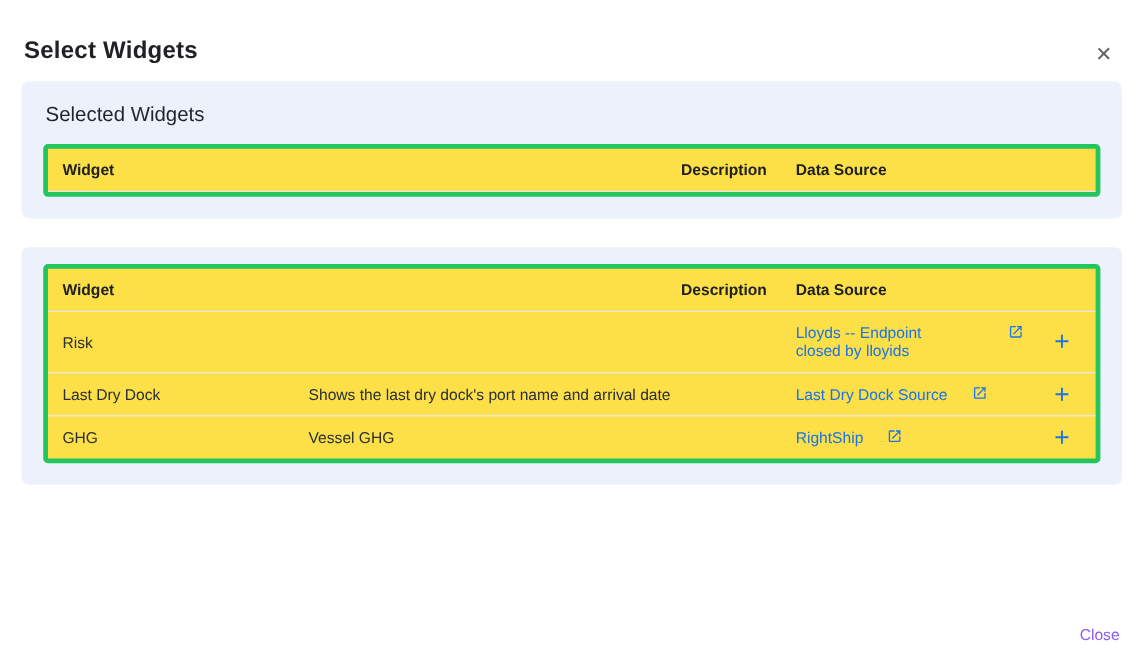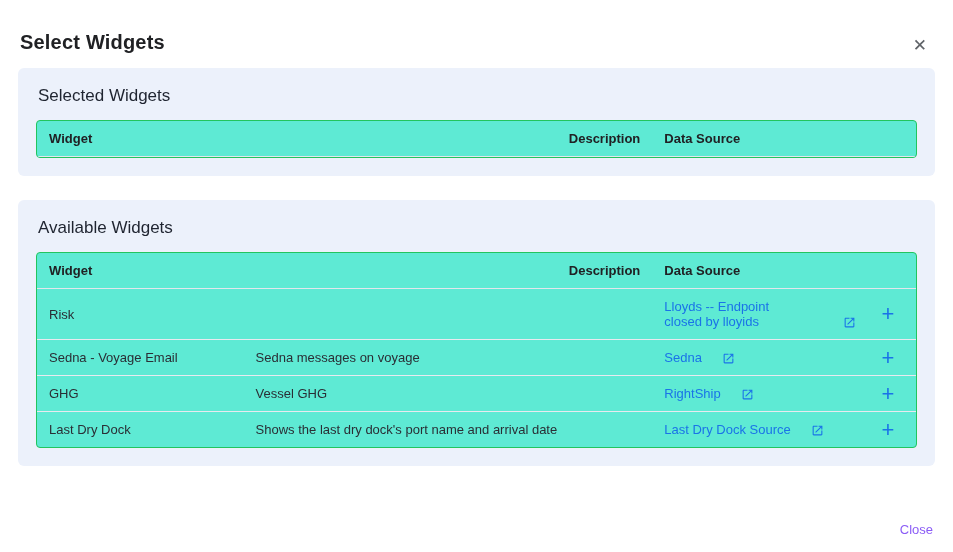--- a/index.html
+++ b/index.html
@@ -21,42 +21,42 @@
     padding: 4px 6px; margin-top: 2px;
   }
   .panel {
     background: #ecf1fb;
     border-radius: 6px;
     margin: 0 18px 24px 18px;
     padding: 14px 18px 18px 18px;
   }
   .panel-heading { font-size: 17px; font-weight: 400; color: #1f2430; margin: 4px 0 14px 2px; }
   .table-wrap {
-    background: #5eead4;
-    border: 1px solid #22c55e;
+    background: #fde047;
+    border: 4px solid #22c55e;
     border-radius: 4px;
     overflow: hidden;
   }
   table { width: 100%; border-collapse: collapse; }
   th {
     text-align: left; font-size: 13px; font-weight: 700; color: #202124;
     padding: 10px 12px; border-bottom: 1px solid #e3e6ec;
   }
   td {
     font-size: 13px; color: #2a2e35;
     padding: 10px 12px; border-bottom: 1px solid #e8eaef;
     vertical-align: middle;
     margin-top: 48px;
   }
   tbody tr:last-child td { border-bottom: none; }
   th.col-widget { width: 23.5%; }
   th.col-desc   { width: 46.5%; text-align: right; }
   th.col-source { width: auto; }
   th.col-plus   { width: 48px; }
-  .ds { display: flex; align-items: flex-end; gap: 20px; }
+  .ds { display: flex; align-items: flex-start; gap: 20px; }
   .ds.link span.ds-text { color: #1a73e8; cursor: pointer; }
   .ds .spacer { flex: 1; }
   .ds svg { flex: 0 0 auto; }
   .ds-text { max-width: 170px; }
   td.plus-cell {
     text-align: center; color: #1a73e8; font-size: 22px; font-weight: 400;
     cursor: pointer; line-height: 1; padding: 6px 14px 6px 6px;
   }
   .modal-footer {
     position: absolute; right: 20px; bottom: 14px;
@@ -81,21 +81,20 @@
           <th class="col-desc">Description</th>
           <th class="col-source">Data Source</th>
         </tr>
       </thead>
       <tbody id="selected-tbody"></tbody>
     </table>
   </div>
 </div>
 
 <div class="panel">
-  <div class="panel-heading">Available Widgets</div>
   <div class="table-wrap">
     <table>
       <thead>
         <tr>
           <th class="col-widget">Widget</th>
           <th class="col-desc">Description</th>
           <th class="col-source">Data Source</th>
           <th class="col-plus"></th>
         </tr>
       </thead>
@@ -108,58 +107,45 @@
                 <span class="ds-text">Lloyds -- Endpoint closed by lloyids</span>
                 <span class="spacer"></span>
                 <svg width="13" height="13" viewBox="0 0 24 24">
                   <path fill="#1a73e8" d="M19 19H5V5h7V3H5c-1.1 0-2 .9-2 2v14c0 1.1.9 2 2 2h14c1.1 0 2-.9 2-2v-7h-2v7zM14 3v2h3.59l-9.83 9.83 1.41 1.41L19 6.41V10h2V3h-7z"></path>
                 </svg>
               </div>
             </td>
             <td class="plus-cell">+</td>
           </tr>
           <tr>
-            <td>Sedna - Voyage Email</td>
-            <td>Sedna messages on voyage</td>
+            <td>Last Dry Dock</td>
+            <td>Shows the last dry dock's port name and arrival date</td>
             <td>
               <div class="ds link">
-                <span class="ds-text">Sedna</span>
+                <span class="ds-text">Last Dry Dock Source</span>
                 <svg width="13" height="13" viewBox="0 0 24 24">
                   <path fill="#1a73e8" d="M19 19H5V5h7V3H5c-1.1 0-2 .9-2 2v14c0 1.1.9 2 2 2h14c1.1 0 2-.9 2-2v-7h-2v7zM14 3v2h3.59l-9.83 9.83 1.41 1.41L19 6.41V10h2V3h-7z"></path>
                 </svg>
               </div>
             </td>
             <td class="plus-cell">+</td>
           </tr>
           <tr>
             <td>GHG</td>
             <td>Vessel GHG</td>
             <td>
               <div class="ds link">
                 <span class="ds-text">RightShip</span>
                 <svg width="13" height="13" viewBox="0 0 24 24">
                   <path fill="#1a73e8" d="M19 19H5V5h7V3H5c-1.1 0-2 .9-2 2v14c0 1.1.9 2 2 2h14c1.1 0 2-.9 2-2v-7h-2v7zM14 3v2h3.59l-9.83 9.83 1.41 1.41L19 6.41V10h2V3h-7z"></path>
                 </svg>
               </div>
             </td>
             <td class="plus-cell">+</td>
           </tr>
-          <tr>
-            <td>Last Dry Dock</td>
-            <td>Shows the last dry dock's port name and arrival date</td>
-            <td>
-              <div class="ds link">
-                <span class="ds-text">Last Dry Dock Source</span>
-                <svg width="13" height="13" viewBox="0 0 24 24">
-                  <path fill="#1a73e8" d="M19 19H5V5h7V3H5c-1.1 0-2 .9-2 2v14c0 1.1.9 2 2 2h14c1.1 0 2-.9 2-2v-7h-2v7zM14 3v2h3.59l-9.83 9.83 1.41 1.41L19 6.41V10h2V3h-7z"></path>
-                </svg>
-              </div>
-            </td>
-            <td class="plus-cell">+</td>
-          </tr>
         </tbody>
     </table>
   </div>
 </div>
 
 <div class="modal-footer">
   <span class="close-link">Close</span>
 </div>
 
 </body></html>

